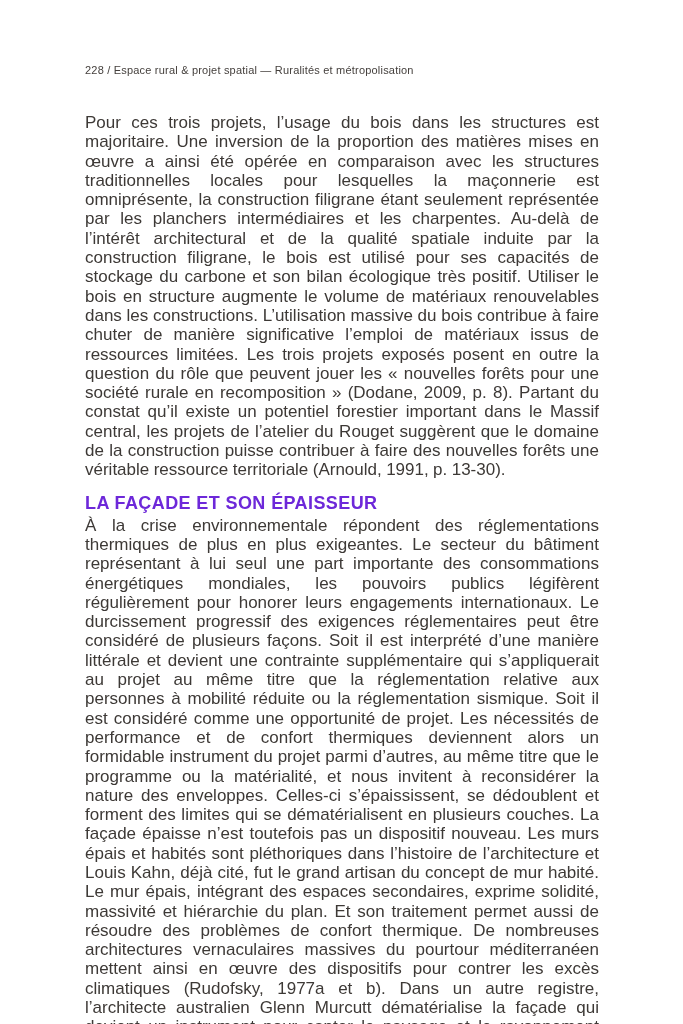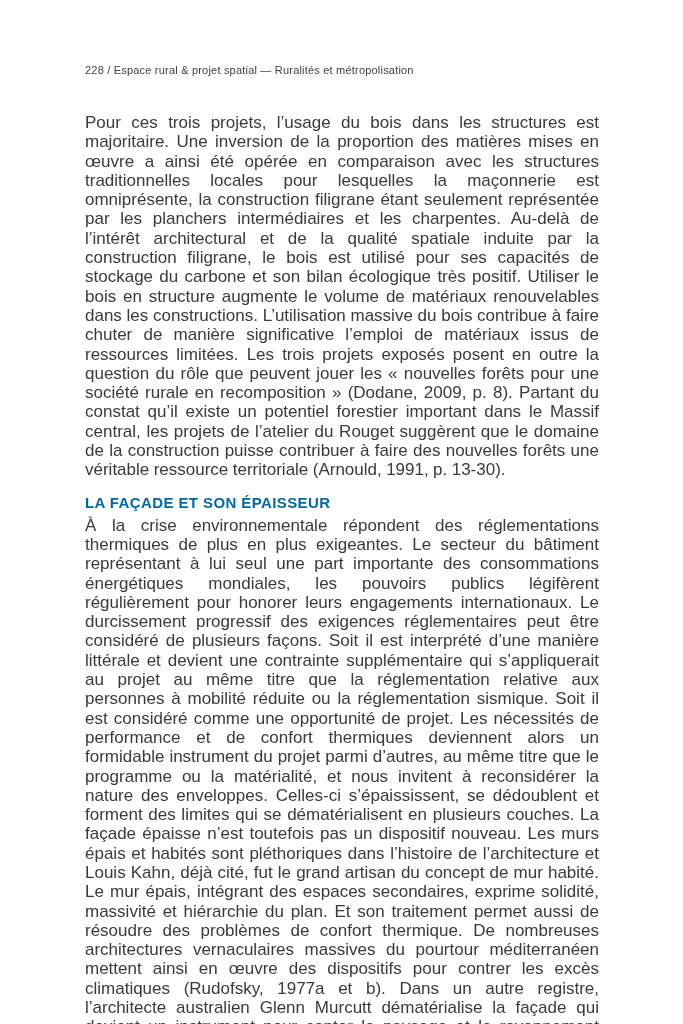--- a/index.html
+++ b/index.html
@@ -33,25 +33,25 @@
     line-height: 19.3px;
     text-align: justify;
     color: #3d3936;
     word-spacing: -0.3px;
   }
   .para-1 {
     margin-top: 37px;
   }
   .section-heading {
     margin: 14px 0 0 0;
-    font-size: 15px;
+    font-size: 18px;
     line-height: 18px;
     font-weight: bold;
     letter-spacing: 0.4px;
-    color: #0369a1;
+    color: #6d28d9;
   }
   .para-2 {
     margin-top: 4px;
   }
   .para i {
     font-style: italic;
   }
 </style>
 </head>
 <body>

